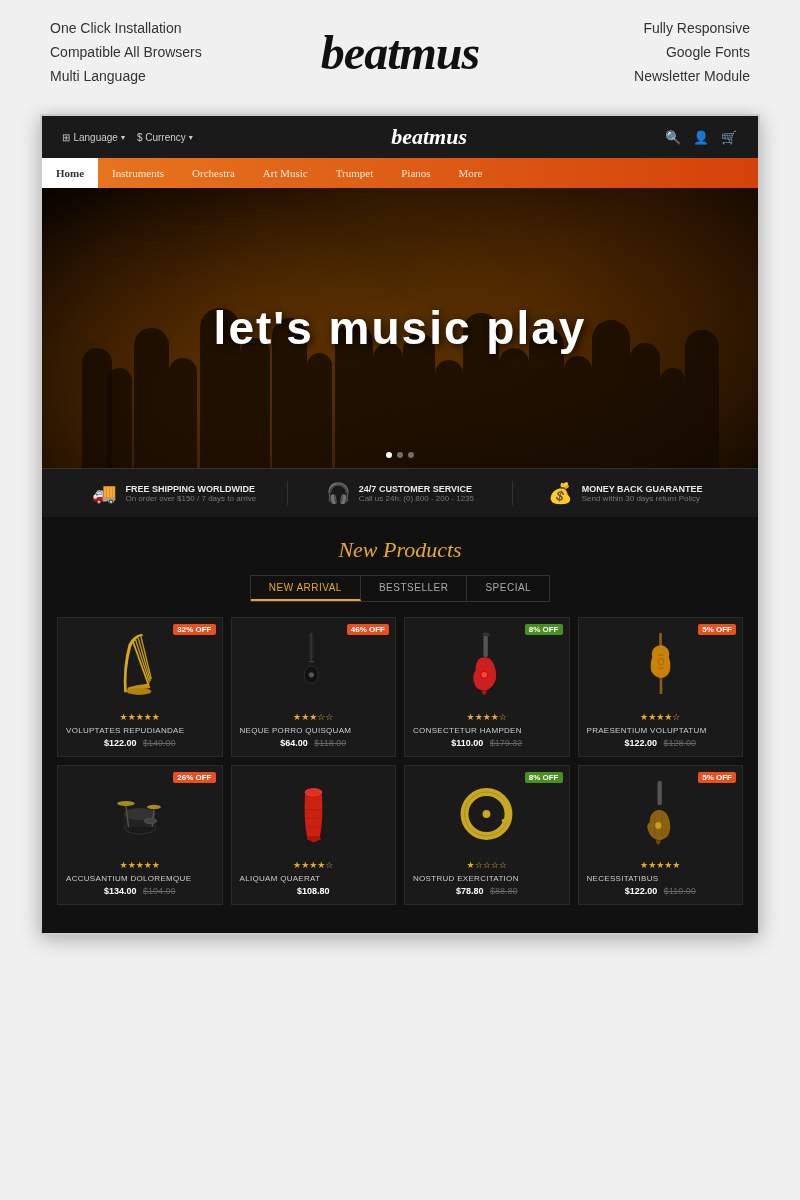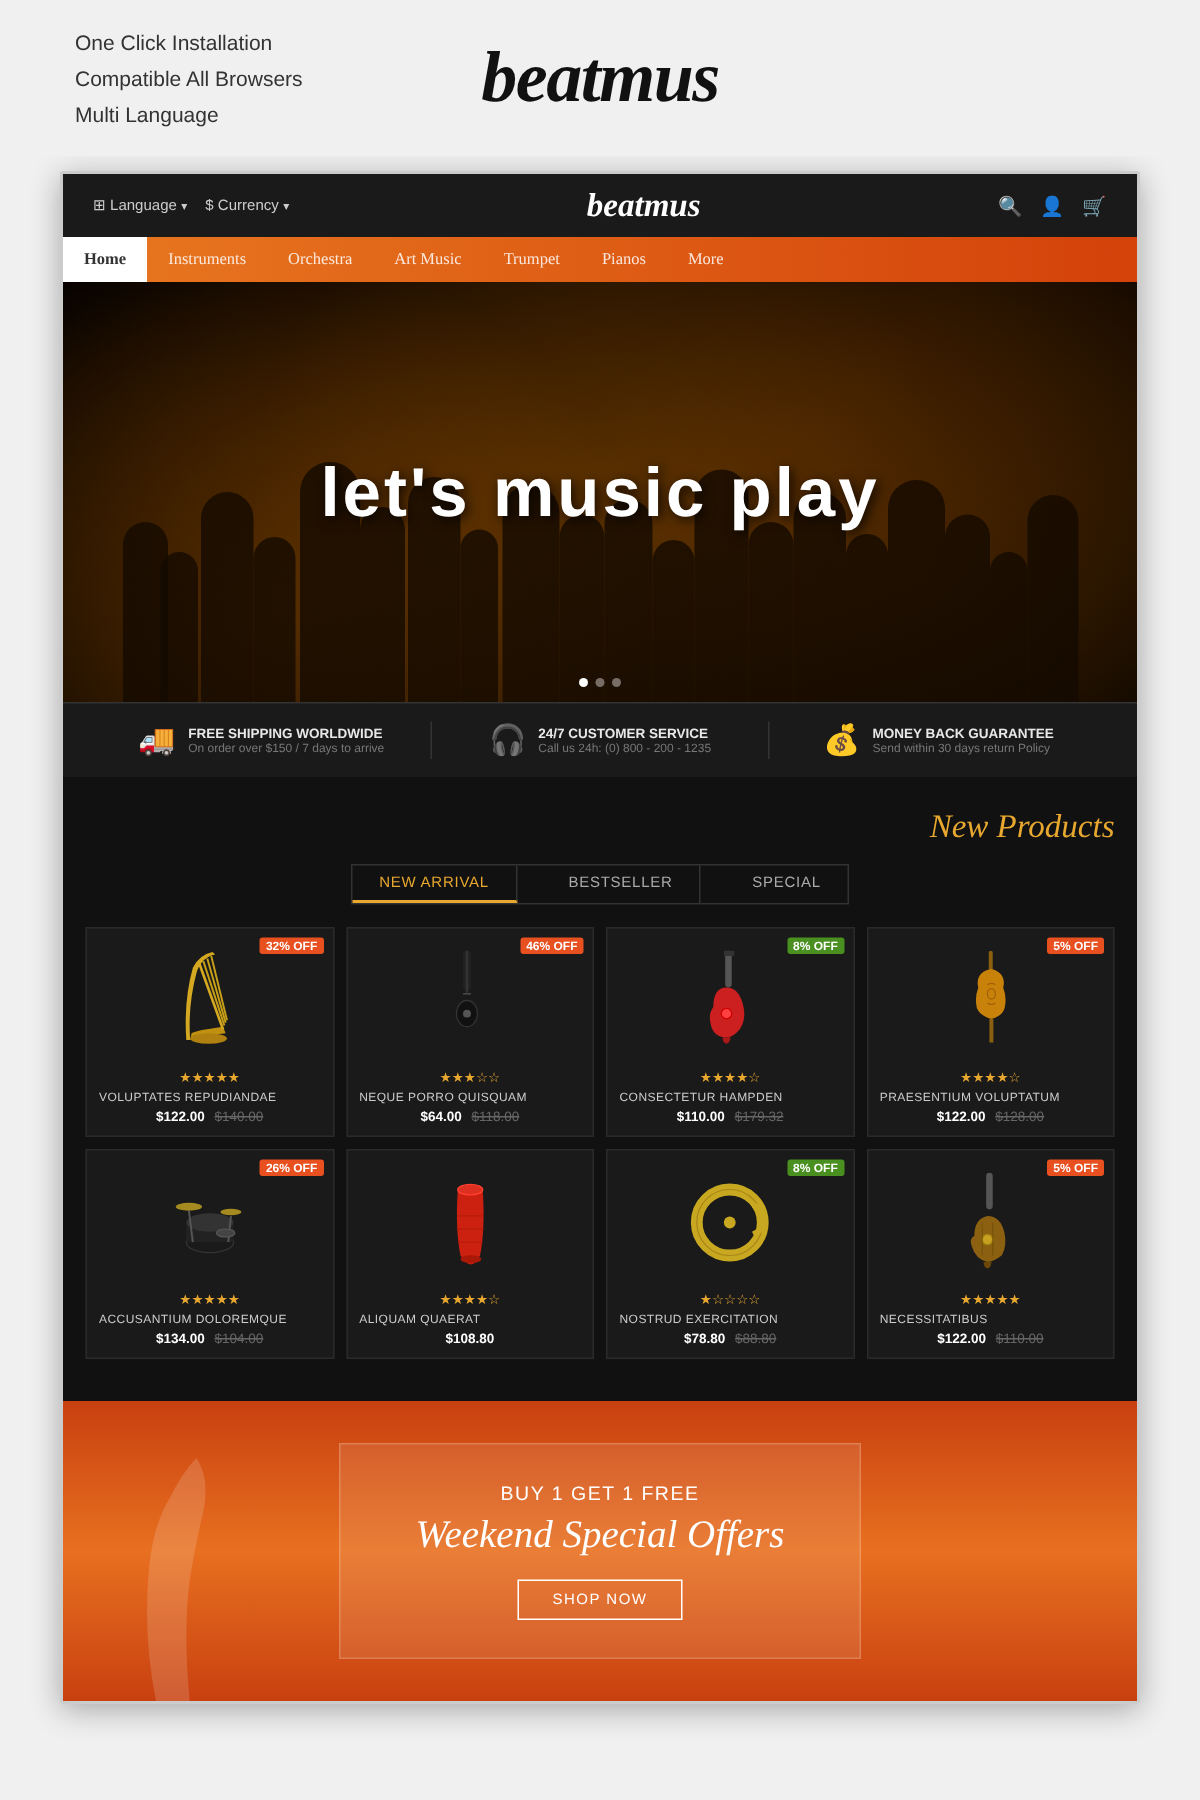--- a/index.html
+++ b/index.html
@@ -168,31 +168,31 @@
     .feature-icon { font-size: 20px; color: #aaa; }
     .feature-text h4 { font-size: 9px; color: #e8e8e8; text-transform: uppercase; font-weight: bold; }
     .feature-text p { font-size: 8px; color: #777; }
 
     
     .products-section {
       background: #111;
       padding: 20px 15px;
     }
     .products-title {
-      text-align: right;
+      text-align: center;
       font-size: 22px;
       color: #e8a830;
       font-family: Georgia, serif;
       font-style: italic;
       margin-bottom: 12px;
     }
     .products-tabs {
       display: flex;
       justify-content: center;
-      gap: 16px;
+      gap: 0;
       margin-bottom: 15px;
       border: 1px solid #333;
       width: fit-content;
       margin-left: auto;
       margin-right: auto;
     }
     .products-tab {
       padding: 6px 18px;
       font-size: 10px;
       color: #aaa;
@@ -289,20 +289,25 @@
 
   <div class="top-info">
 
     <div class="top-info-left">
       <span>One Click Installation</span>
       <span>Compatible All Browsers</span>
       <span>Multi Language</span>
     </div>
     <div class="top-info-center">
       <span class="logo-text">beatmus</span>
+    </div>
+    <div class="top-info-right">
+      <span>Fully Responsive</span>
+      <span>Google Fonts</span>
+      <span>Newsletter Module</span>
     </div>
   </div>
 
   <div class="mockup">
 
     <div class="store-header">
       <div class="store-header-left">
         <span class="header-dropdown">
           <span>⊞</span>
           <span>Language</span>
@@ -558,26 +563,16 @@
           <div class="product-stars">★★★★★</div>
           <div class="product-name">NECESSITATIBUS</div>
           <div class="product-price">
             <span class="current">$122.00</span>
             <span class="old">$110.00</span>
           </div>
         </div>
       </div>
     </div>
 
-    <div class="special-offer">
-      <svg class="special-bg-figure" viewBox="0 0 120 200" fill="none">
-        <path d="M40 200 Q30 150 35 100 Q38 70 50 50 Q60 30 70 20 Q80 35 75 60 Q70 80 65 110 Q60 150 65 200Z" fill="white"></path>
-      </svg>
-      <div class="special-content">
-        <div class="special-subtitle">Buy 1 Get 1 Free</div>
-        <div class="special-title">Weekend Special Offers</div>
-        <button class="shop-now-btn">SHOP NOW</button>
-      </div>
-    </div>
 
   </div>
 
 </div>
 
 </body></html>

